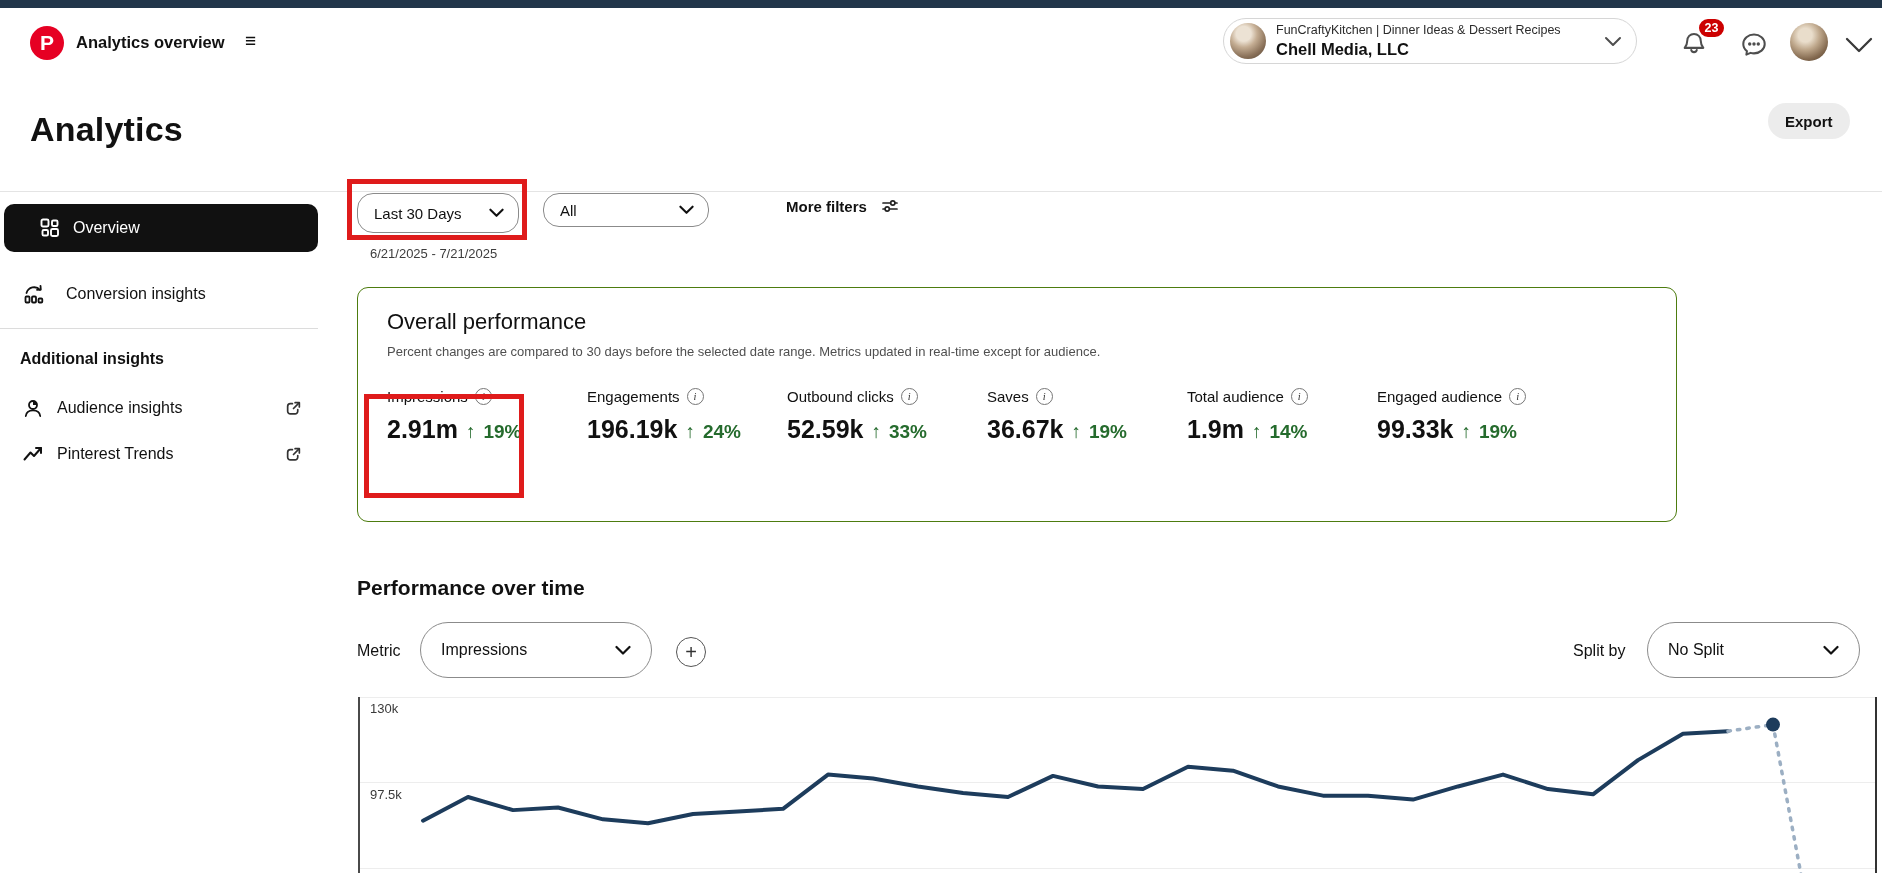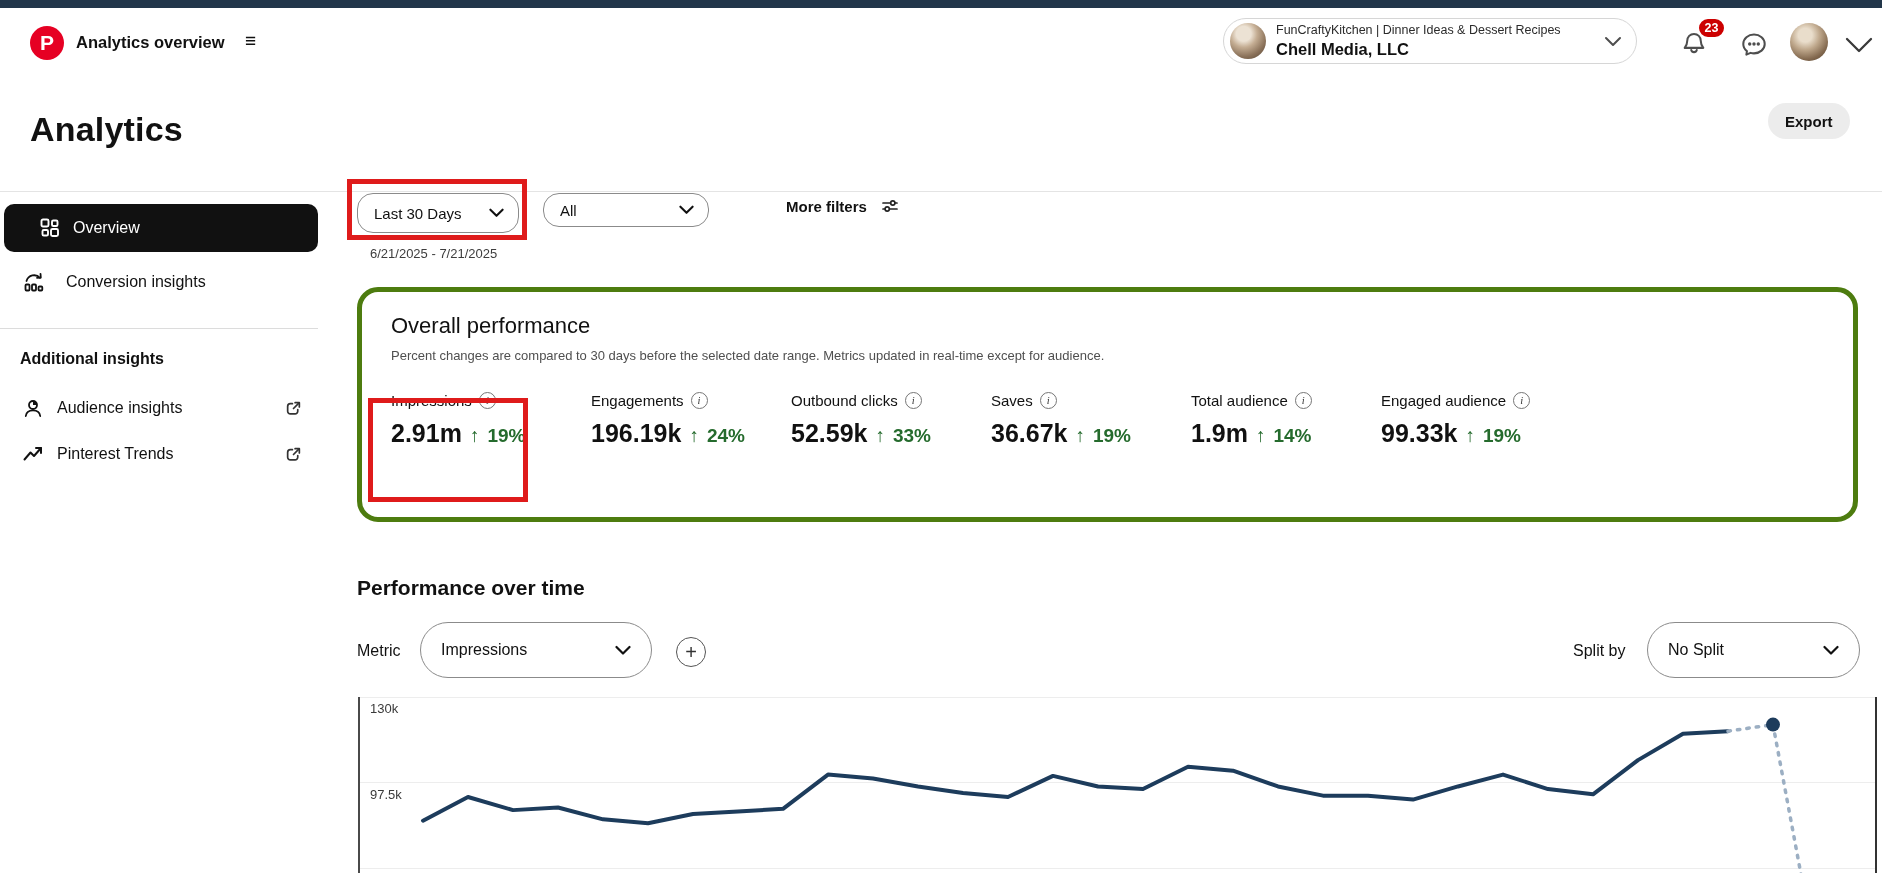--- a/index.html
+++ b/index.html
@@ -53,22 +53,22 @@
   .dd{position:absolute;background:#fff;border:1px solid #8b8b8b;border-radius:16px;display:flex;
       align-items:center;justify-content:space-between;padding:0 14px 0 16px;box-sizing:border-box;
       font-size:15px;cursor:pointer;}
   .dd1{left:357px;top:193px;width:162px;height:40px;}
   .dd2{left:531px;top:193px;width:166px;height:34px;margin-left:12px;}
   .morefilters{position:absolute;left:786px;top:196px;display:flex;align-items:center;gap:13px;
                font-size:15px;font-weight:700;cursor:pointer;}
   .datetext{position:absolute;left:370px;top:246px;font-size:13px;color:#3d3d3d;}
 
   
-  .card{position:absolute;left:357px;top:287px;width:1501px;height:235px;border:5px solid #4d7c0f;
-        border-radius:21px;box-sizing:border-box;background:#fff;}
+  .card{position:absolute;left:357px;top:287px;width:1320px;height:235px;border:1px solid #4d7c0f;
+        border-radius:11px;box-sizing:border-box;background:#fff;}
   .card-title{position:absolute;left:29px;top:21px;font-size:22px;}
   .card-sub{position:absolute;left:29px;top:56px;font-size:13px;color:#4f4f4f;}
   .metrics{position:absolute;left:29px;top:100px;display:flex;}
   .mcol{width:200px;}
   .m-label{display:flex;align-items:center;gap:7px;font-size:15px;color:#111;}
   .info{width:15px;height:15px;border:1.3px solid #767676;border-radius:50%;display:inline-flex;
         align-items:center;justify-content:center;font-size:10.5px;color:#333;cursor:pointer;
         font-family:"Liberation Serif",serif;font-style:italic;flex:0 0 auto;}
   .m-valrow{margin-top:10px;display:flex;align-items:baseline;gap:8px;}
   .m-value{font-size:25px;font-weight:800;}
@@ -156,21 +156,21 @@
   <div class="side-active">
     <svg class="stroke" width="20" height="20" viewBox="0 0 20 20" stroke-width="1.9" style="color:#fff">
       <rect x="1.5" y="1.5" width="7" height="7" rx="1.5"></rect>
       <rect x="12" y="2.5" width="5.5" height="5.5" rx="1.3"></rect>
       <rect x="2.5" y="12" width="5.5" height="5.5" rx="1.3"></rect>
       <rect x="11" y="11" width="7" height="7" rx="1.5"></rect>
     </svg>
     <span>Overview</span>
   </div>
 
-  <div class="side-item" style="top:260px;gap:20px;">
+  <div class="side-item" style="top:272px;gap:20px;">
     <svg class="stroke" width="24" height="24" viewBox="0 0 24 24" stroke-width="1.8" style="color:#111">
       <rect x="3.5" y="14.5" width="4" height="6" rx="1"></rect>
       <rect x="10" y="14.5" width="4" height="6" rx="1"></rect>
       <rect x="16.5" y="16.5" width="3.8" height="4" rx="1"></rect>
       <path d="M4.5 11a8 8 0 0 1 13.5-3.2"></path>
       <polyline points="18.5,3.8 18.8,7.6 15,7.9"></polyline>
     </svg>
     <span>Conversion insights</span>
   </div>
 

